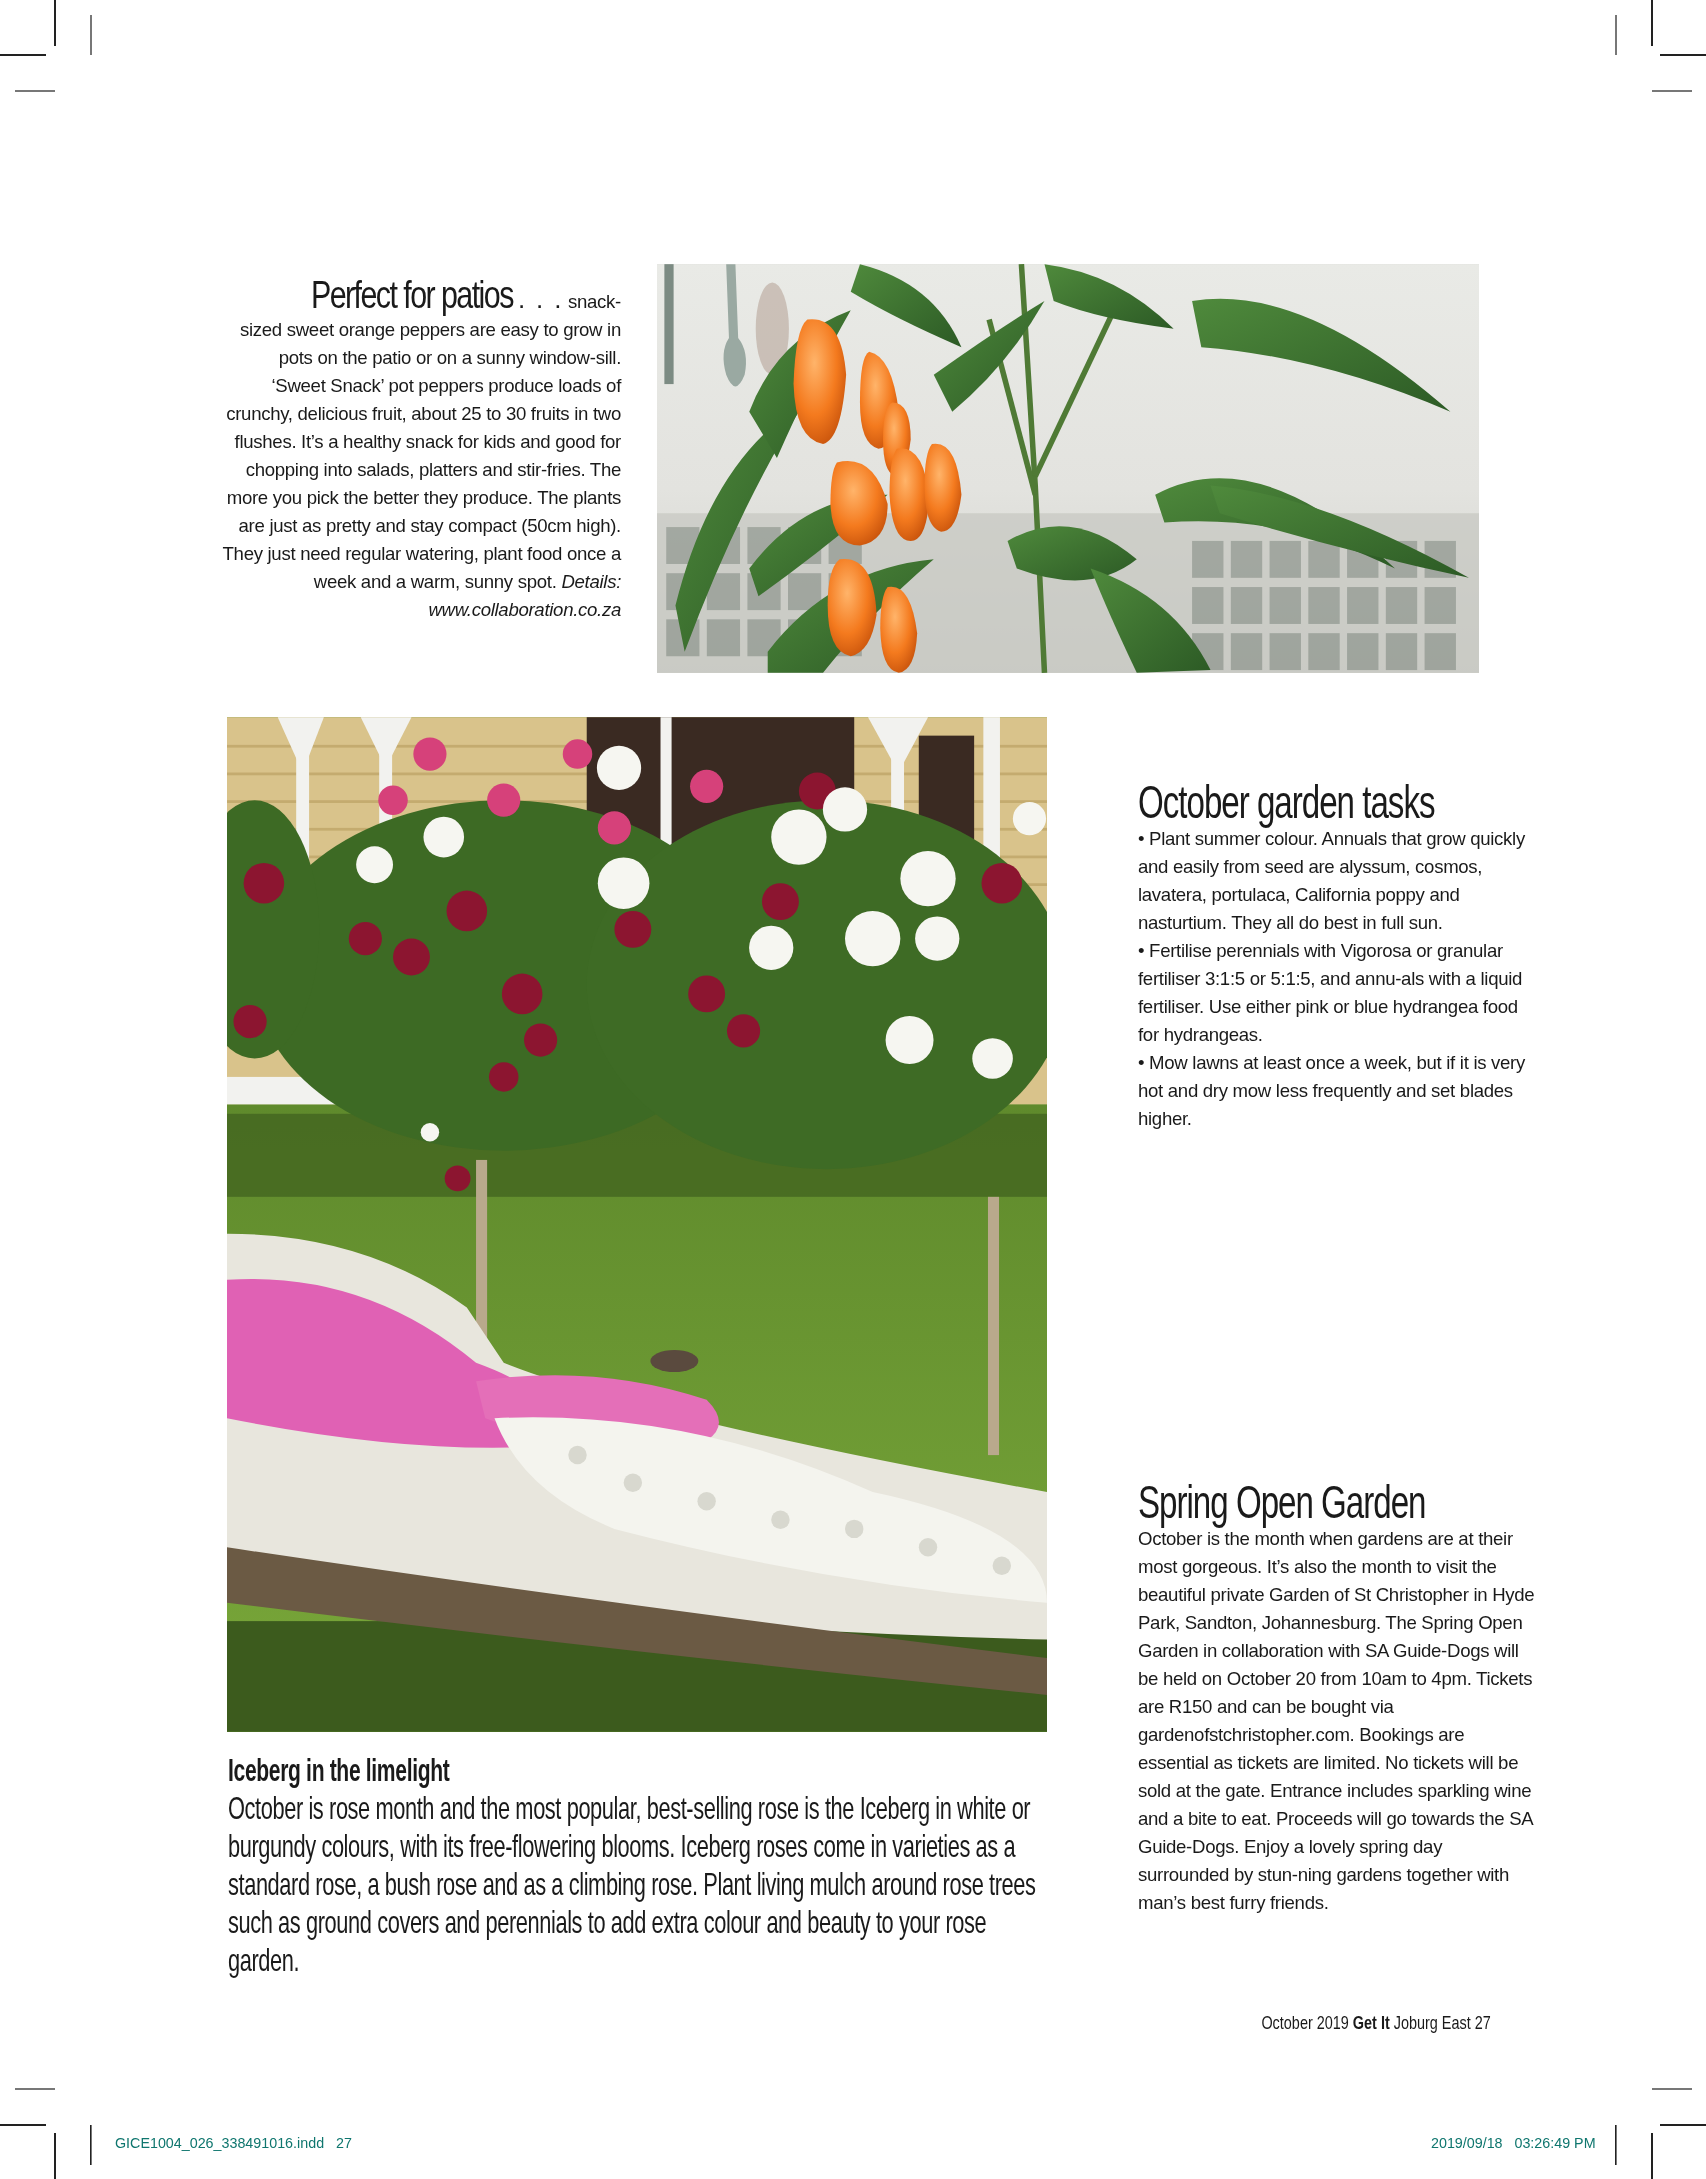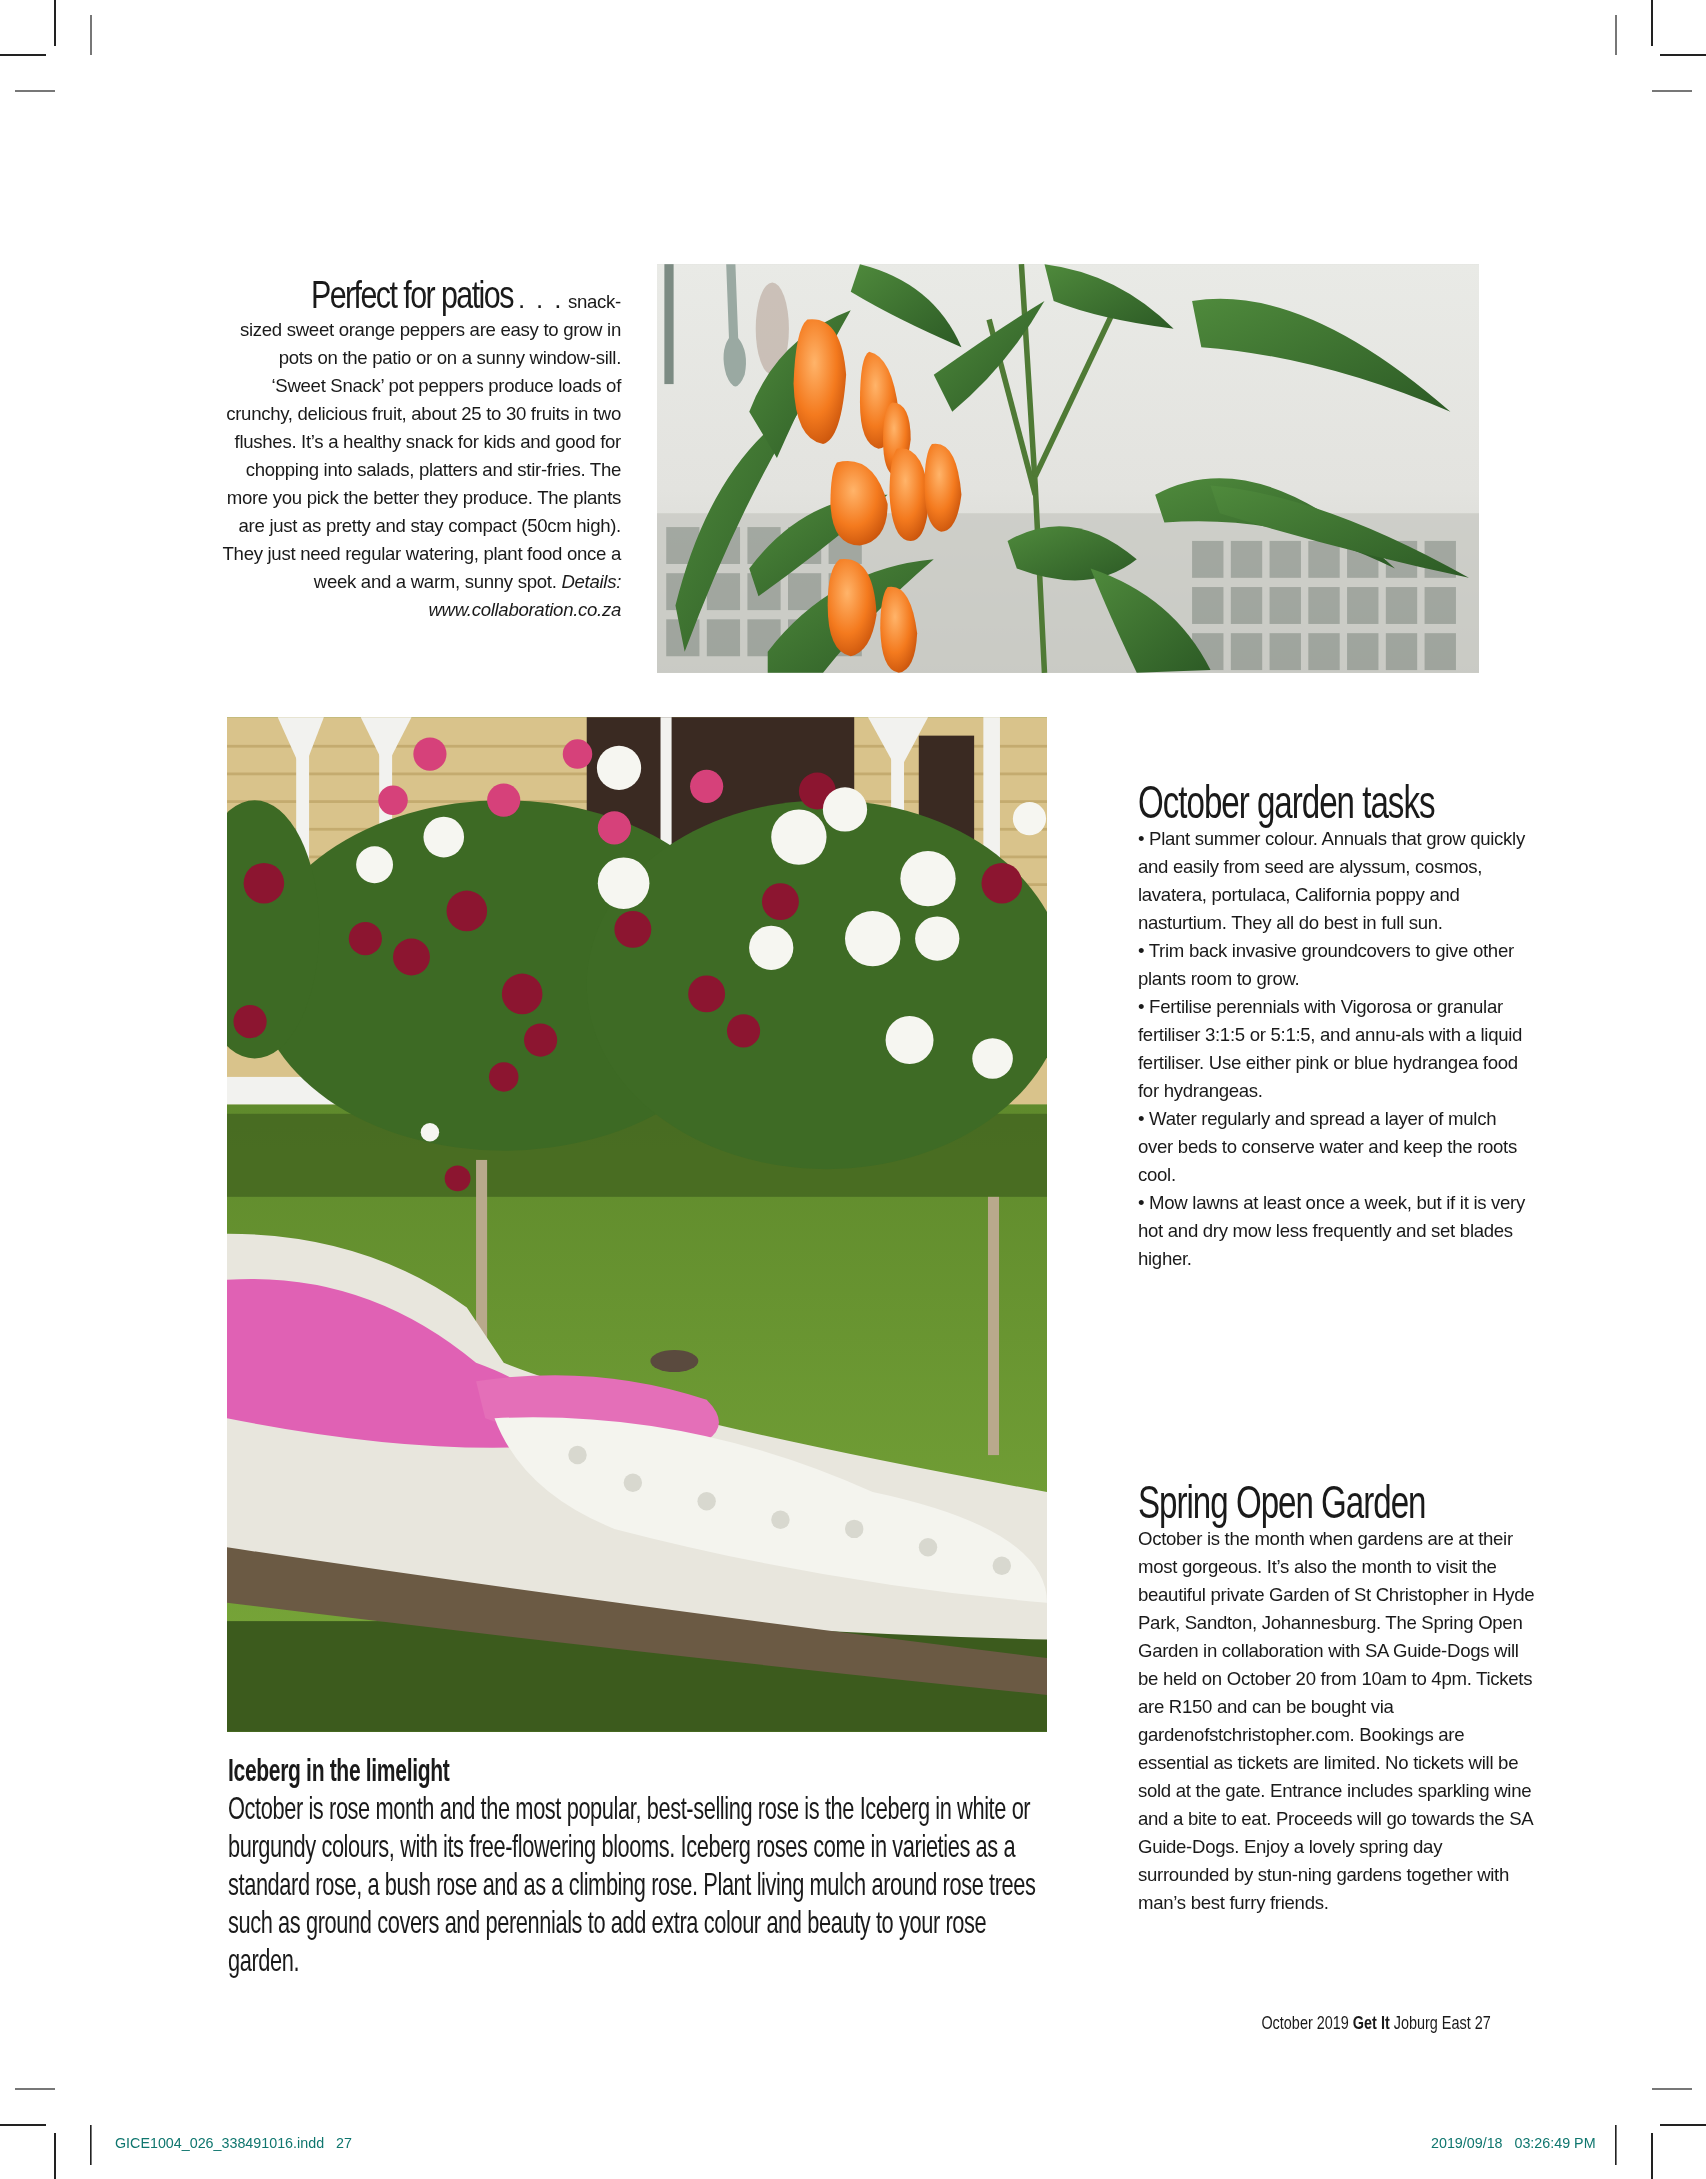--- a/index.html
+++ b/index.html
@@ -269,23 +269,21 @@
         <circle cx="840" cy="920" r="10"></circle>
     </g>
     <ellipse cx="485" cy="698" rx="26" ry="12" fill="#5a4a3e"></ellipse>
     <path d="M0 900 Q400 960 889 1020 L889 1060 Q400 1010 0 960 Z" fill="#6b5a44"></path>
   </svg>
 </div>
 
 <div id="tasks" class="abs side-col serifless">
   <div class="section-head cond">October garden tasks</div>
   <p class="task-item">• Plant summer colour. Annuals that grow quickly and easily from seed are alyssum, cosmos, lavatera, portulaca, California poppy and nasturtium. They all do best in full sun.</p>
-  <p class="task-item">• Trim back invasive groundcovers to give other plants room to grow.</p>
   <p class="task-item">• Fertilise perennials with Vigorosa or granular fertiliser 3:1:5 or 5:1:5, and annu-als with a liquid fertiliser. Use either pink or blue hydrangea food for hydrangeas.</p>
-  <p class="task-item">• Water regularly and spread a layer of mulch over beds to conserve water and keep the roots cool.</p>
   <p class="task-item">• Mow lawns at least once a week, but if it is very hot and dry mow less frequently and set blades higher.</p>
 </div>
 
 <div id="spring" class="abs side-col serifless">
   <div class="section-head cond">Spring Open Garden</div>
   <p style="margin:0">October is the month when gardens are at their most gorgeous. It’s also the month to visit the beautiful private Garden of St Christopher in Hyde Park, Sandton, Johannesburg. The Spring Open Garden in collaboration with SA Guide-Dogs will be held on October 20 from 10am to 4pm. Tickets are R150 and can be bought via gardenofstchristopher.com. Bookings are essential as tickets are limited. No tickets will be sold at the gate. Entrance includes sparkling wine and a bite to eat. Proceeds will go towards the SA Guide-Dogs. Enjoy a lovely spring day surrounded by stun-ning gardens together with man’s best furry friends.</p>
 </div>
 
 <div id="iceberg" class="abs serifless">
   <div class="h cond">Iceberg in the limelight</div>

